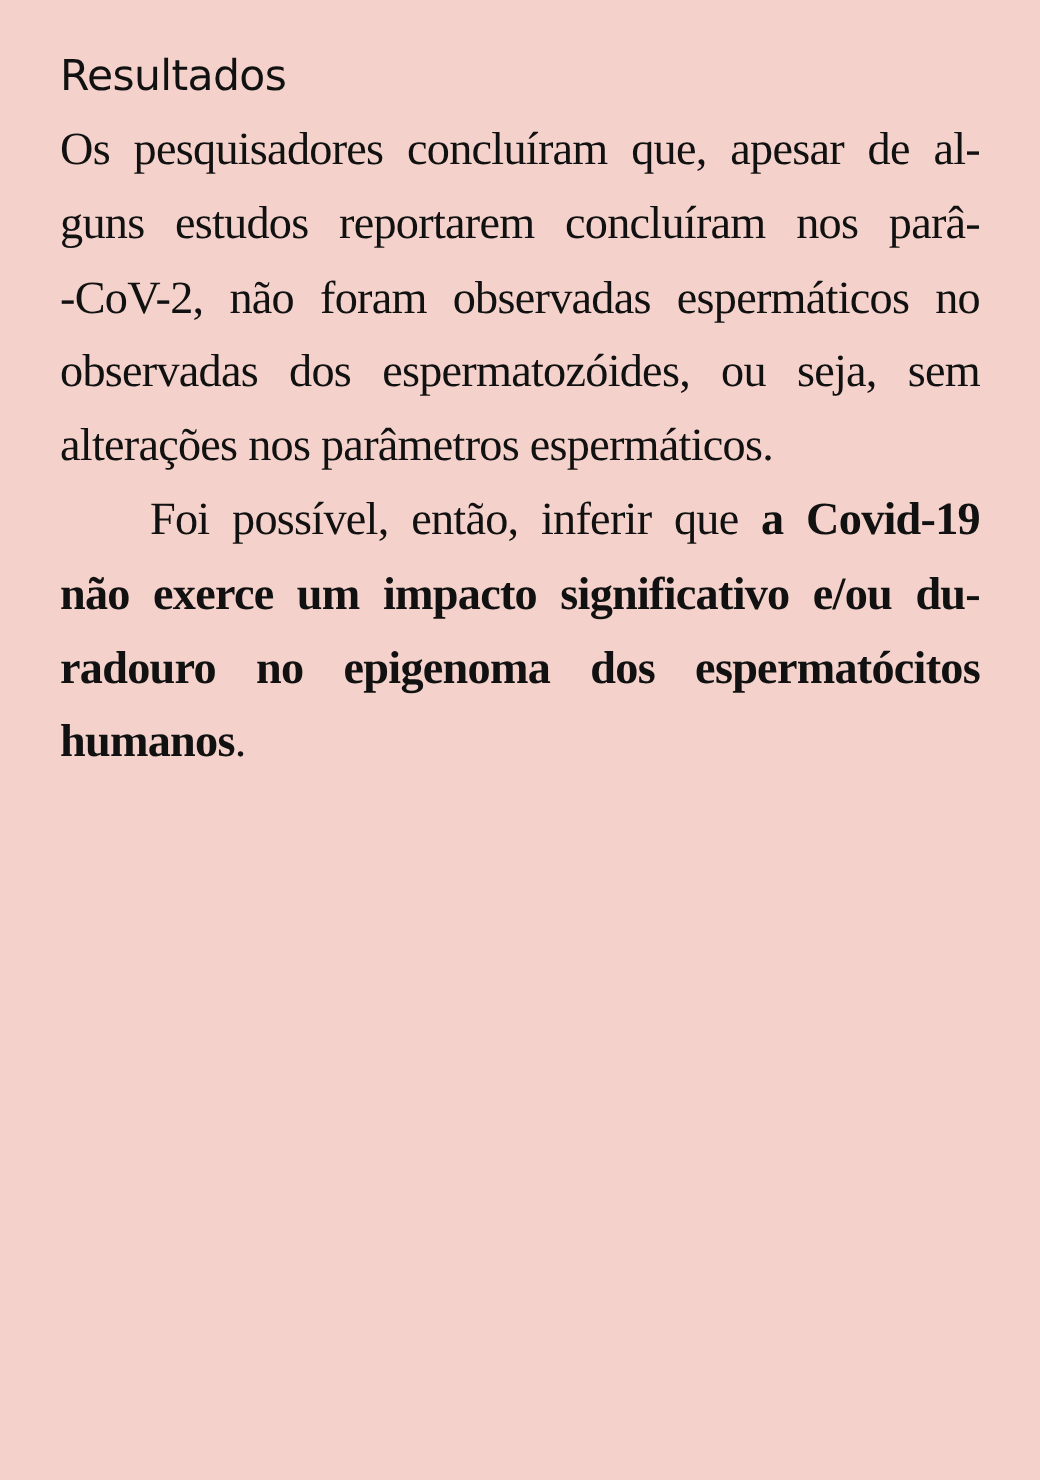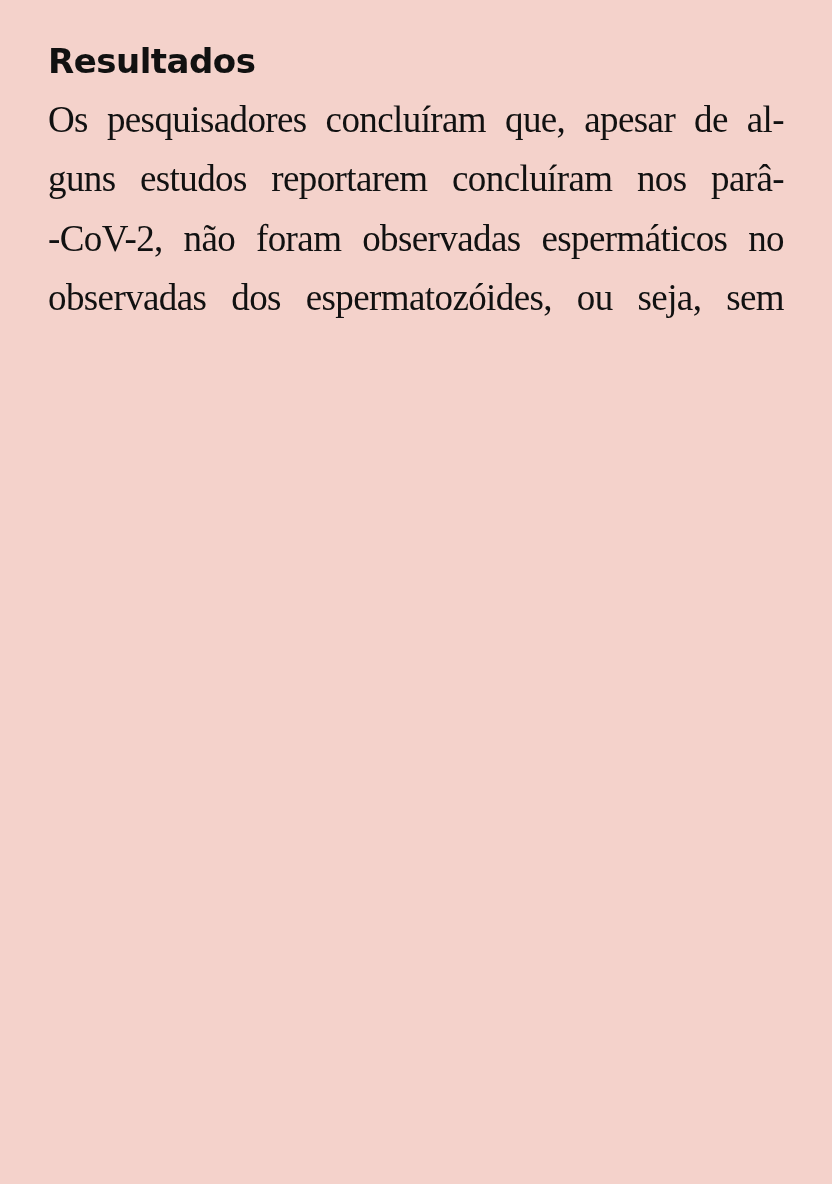--- a/index.html
+++ b/index.html
@@ -8,21 +8,21 @@
     background: #F4D2CB;
     color: #111;
     overflow: hidden;
   }
   .page {
     position: absolute; left: 48px; top: 38px; width: 736px;
   }
   h2.heading {
     margin: 0;
     font-family: "DejaVu Sans", sans-serif;
-    font-weight: bold;
+    font-weight: normal;
     font-size: 34px;
     letter-spacing: -0.5px;
     line-height: 46px;
     color: #111;
   }
   .para {
     font-family: "Liberation Serif", serif;
     font-size: 37px;
     line-height: 47.3px;
     margin: 0;
@@ -46,15 +46,22 @@
 <body>
 
 <div class="page">
   <h2 class="heading">Resultados</h2>
 
   <p class="para p1">
     <span class="line">Os pesquisadores concluíram que, apesar de al-</span>
     <span class="line">guns estudos reportarem concluíram nos parâ-</span>
     <span class="line">-CoV-2, não foram observadas espermáticos no</span>
     <span class="line">observadas dos espermatozóides, ou seja, sem</span>
+    <span class="line last">alterações nos parâmetros espermáticos.</span>
   </p>
 
+  <p class="para p2">
+    <span class="line indent"><span>Foi possível, então, inferir que </span><span class="b">a Covid-19</span></span>
+    <span class="line b">não exerce um impacto significativo e/ou du-</span>
+    <span class="line b">radouro no epigenoma dos espermatócitos</span>
+    <span class="line last"><span class="b">humanos</span><span>.</span></span>
+  </p>
 </div>
 
 </body></html>

